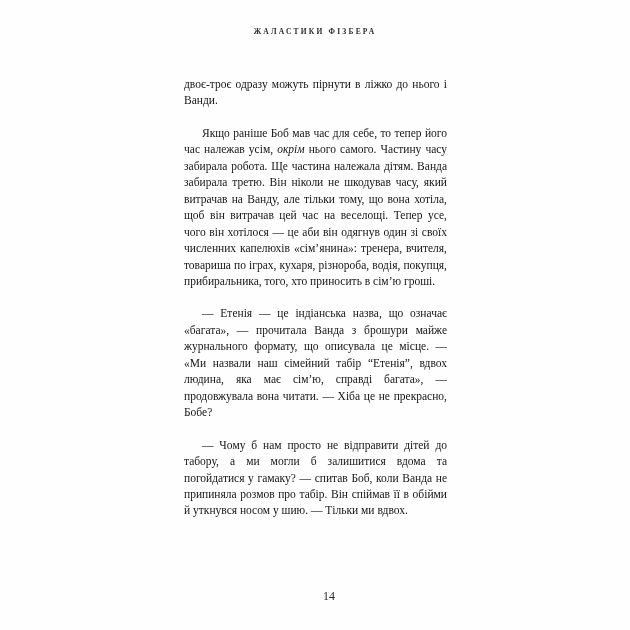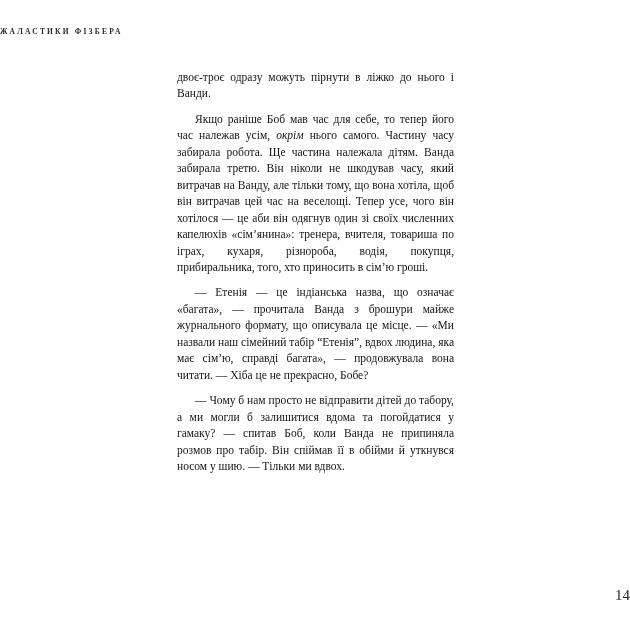--- a/index.html
+++ b/index.html
@@ -14,52 +14,52 @@
     background: #fefefe;
     font-family: "Liberation Serif", "DejaVu Serif", serif;
     color: #1c1c1c;
     overflow: hidden;
   }
   .running-head {
     position: absolute;
     top: 27px;
     left: 0;
     right: 0;
-    text-align: left;
+    text-align: center;
     font-size: 7.5px;
     font-weight: bold;
     letter-spacing: 2.2px;
     color: #2a2a2a;
     text-transform: uppercase;
   }
   .page-body {
     position: absolute;
     top: 60px;
     left: 168px;
     width: 295px;
     text-align: justify;
     font-size: 11.5px;
     line-height: 16.45px;
     color: #151515;
   }
   .page-body p {
-    margin: 9px;
+    margin: 16px;
     padding: 0;
   }
   .page-body p.indent {
     text-indent: 18px;
     font-family: Liberation Serif, serif;
   }
   .page-number {
     position: absolute;
     bottom: 26px;
     left: 0;
     right: 0;
-    text-align: right;
-    font-size: 15px;
+    text-align: center;
+    font-size: 12px;
     color: #2a2a2a;
     margin-left: 28px;
   }
 </style>
 </head>
 <body>
 
 <div class="page">
   <div class="running-head">ЖАЛАСТИКИ ФІЗБЕРА</div>
 

